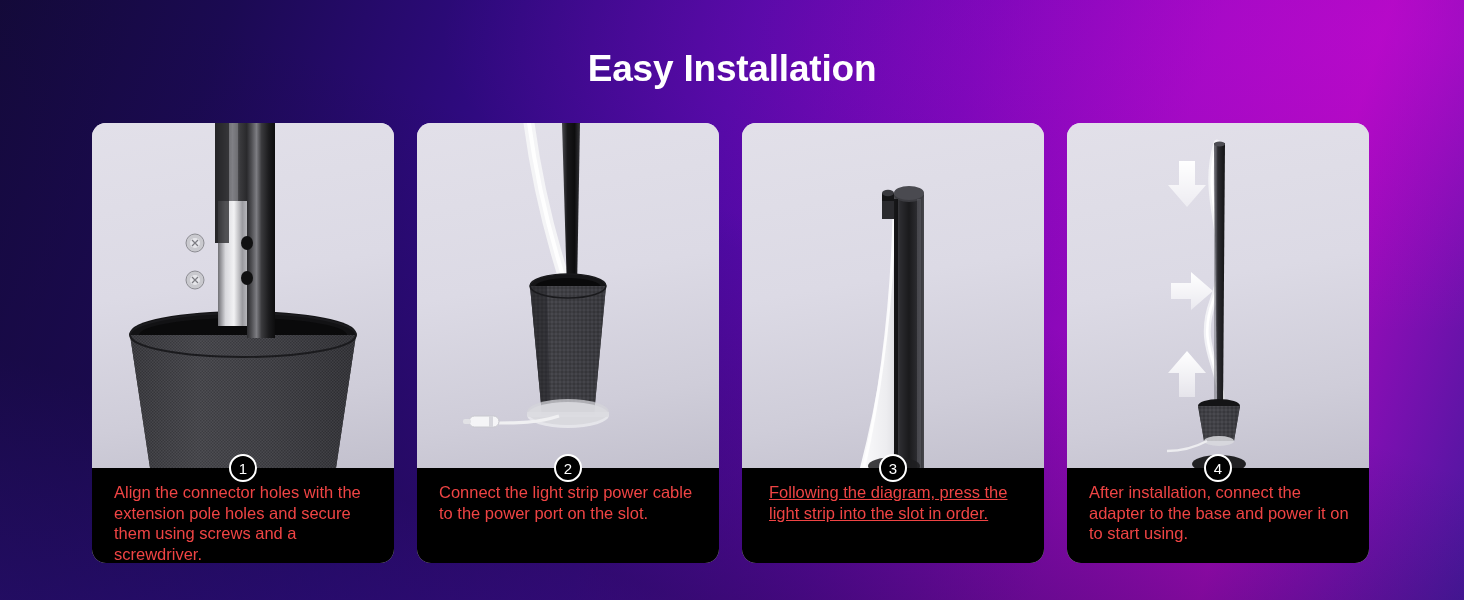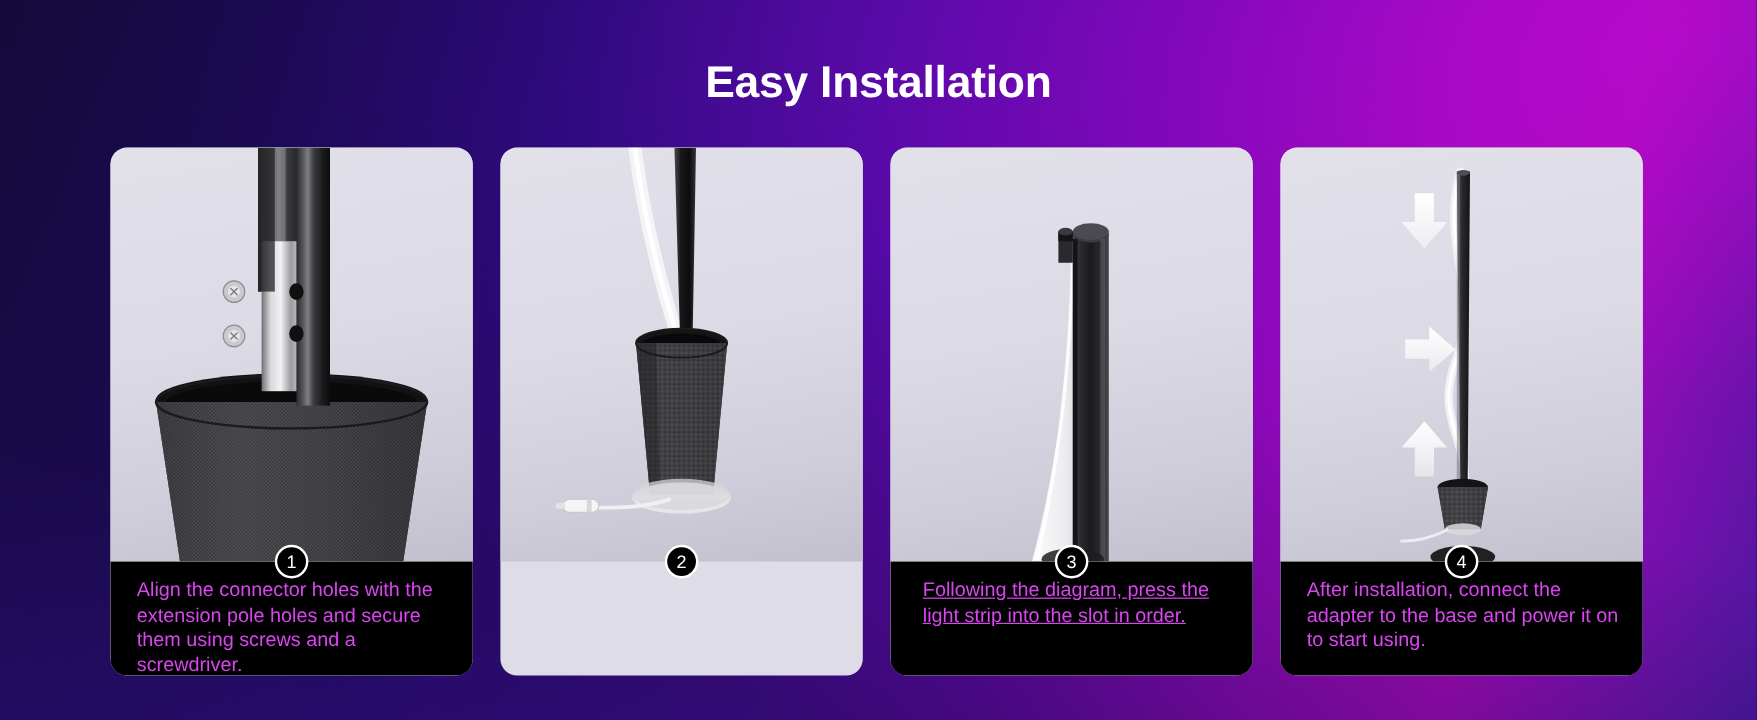--- a/index.html
+++ b/index.html
@@ -85,21 +85,21 @@
     overflow: hidden;
   }
 
   .caption {
     position: absolute;
     left: 0;
     bottom: 0;
     width: 302px;
     height: 95px;
     background: #000000;
-    color: #d946ef;
+    color: #ef4444;
     font-size: 16.5px;
     line-height: 20.5px;
     padding: 14px 16px 0 22px;
     box-sizing: border-box;
   }
   .caption-3 { padding-left: 27px; text-decoration: underline; }
   .caption-4 { }
 
   .badge {
     position: absolute;
@@ -241,20 +241,21 @@
           <ellipse cx="151" cy="289" rx="41" ry="13" fill="#d4d4da" opacity="0.75"></ellipse>
           <path d="M110 289 L192 289 L192 294 L110 294 Z" fill="#dcdce1" opacity="0.8"></path>
 
           <path d="M142 293 C120 300, 100 300, 82 300" stroke="#f0f0f2" stroke-width="3.2" fill="none"></path>
           <rect x="52" y="293" width="30" height="11" rx="5.5" fill="#f5f5f7" stroke="#c8c8ce" stroke-width="1"></rect>
           <rect x="46" y="296" width="8" height="5" rx="2" fill="#e2e2e6"></rect>
           <rect x="72" y="293" width="4" height="11" fill="#d6d6dc"></rect>
         </svg>
       </div>
       <div class="badge">2</div>
+      <div class="caption">Connect the light strip power cable to the power port on the slot.</div>
     </div>
 
     <div class="card">
       <div class="photo">
         <svg width="302" height="345" viewBox="0 0 302 345">
           <defs>
             <linearGradient id="poleG3" x1="0" y1="0" x2="1" y2="0">
               <stop offset="0" stop-color="#4e4e53"></stop>
               <stop offset="0.2" stop-color="#2c2c30"></stop>
               <stop offset="0.5" stop-color="#1a1a1c"></stop>

